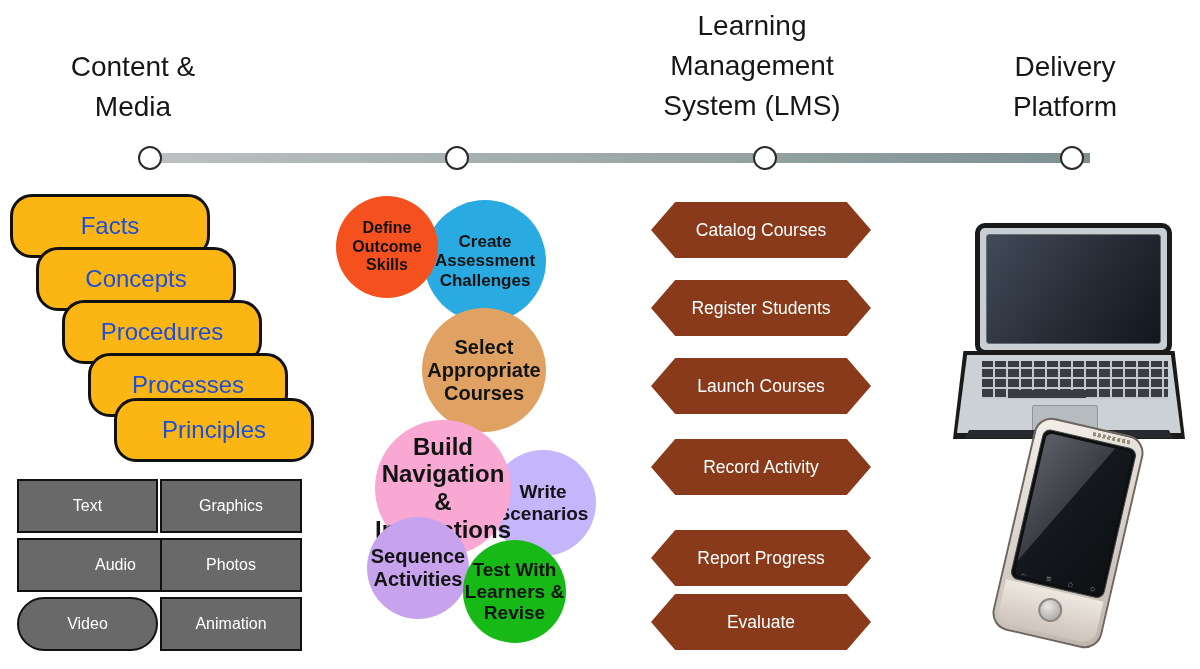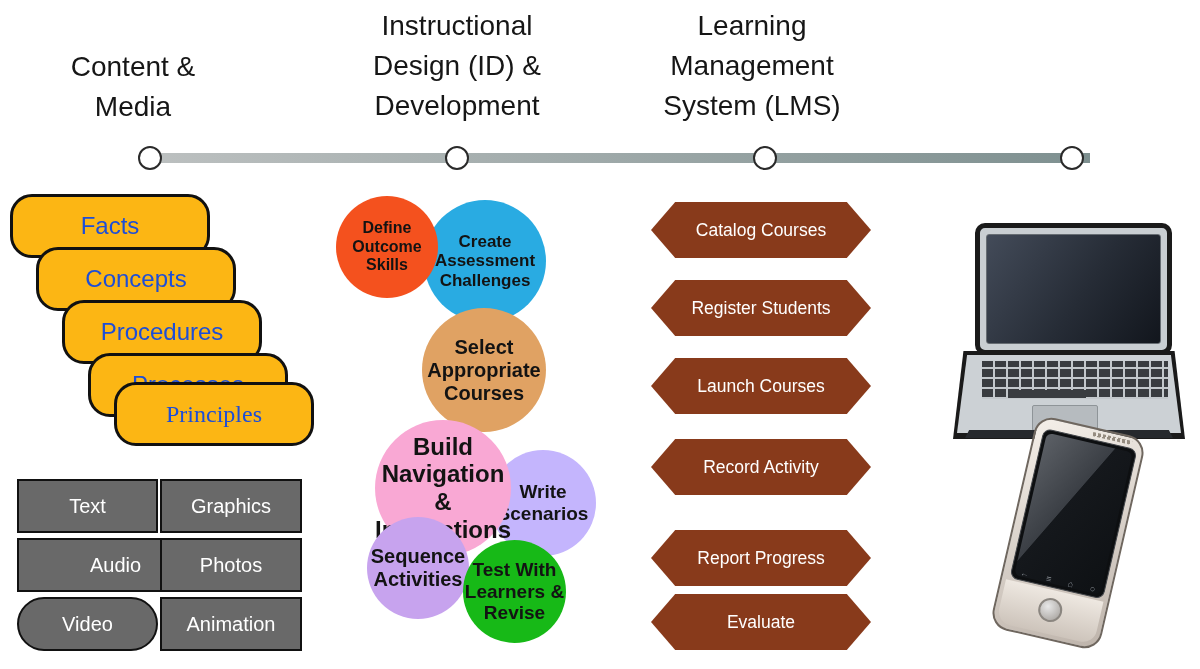--- a/index.html
+++ b/index.html
@@ -23,24 +23,24 @@
   .n1{left:138px;} .n2{left:445px;} .n3{left:753px;} .n4{left:1060px;}
 
   
   .card{position:absolute;width:194px;height:58px;background:#FCB614;border:3px solid #111;
         border-radius:22px;display:flex;align-items:center;justify-content:center;
         font-size:24px;color:#1d4ed8;}
   .card1{left:10px;top:194px;}
   .card2{left:36px;top:247px;}
   .card3{left:62px;top:300px;}
   .card4{left:88px;top:353px;}
-  .card5{left:114px;top:382px;font-family:Liberation Serif, serif;}
+  .card5{left:114px;top:398px;}
 
   .media-box{position:absolute;height:50px;background:#696969;border:2px solid #111;
-             display:flex;align-items:center;justify-content:center;color:#fff;font-size:20px;}
+             display:flex;align-items:center;justify-content:center;color:#fff;font-size:16px;}
   .m1{left:17px;top:479px;width:137px;}
   .m2{left:160px;top:479px;width:138px;}
   .m3{left:17px;top:538px;width:137px;padding-left:28px;}
   .m4{left:160px;top:538px;width:138px;}
   .m5{left:17px;top:597px;width:137px;border-radius:27px;}
   .m6{left:160px;top:597px;width:138px;}
 
   
   .circle{position:absolute;border-radius:50%;display:flex;align-items:center;justify-content:center;
           text-align:center;font-weight:700;color:#131313;line-height:1.15;}
@@ -97,26 +97,25 @@
   .phone-earpiece{position:absolute;top:3px;left:52%;width:40px;height:4px;
                   background:repeating-linear-gradient(90deg,#958c80 0 3px,transparent 3px 5px);}
 </style>
 </head>
 <body>
 
 <div class="canvas">
 
   <div class="col-header prewrap h-content">Content &amp;
 Media</div>
-  <div class="col-header prewrap h-iddev">Instructional
-Design (ID) &amp;
-Development</div>
   <div class="col-header prewrap h-lms">Learning
 Management
 System (LMS)</div>
+  <div class="col-header prewrap h-delivery">Delivery
+Platform</div>
 
   <div class="timeline-bar"></div>
   <div class="timeline-node n1"></div>
   <div class="timeline-node n2"></div>
   <div class="timeline-node n3"></div>
   <div class="timeline-node n4"></div>
 
   <div>
     <div class="card card1">Facts</div>
     <div class="card card2">Concepts</div>

